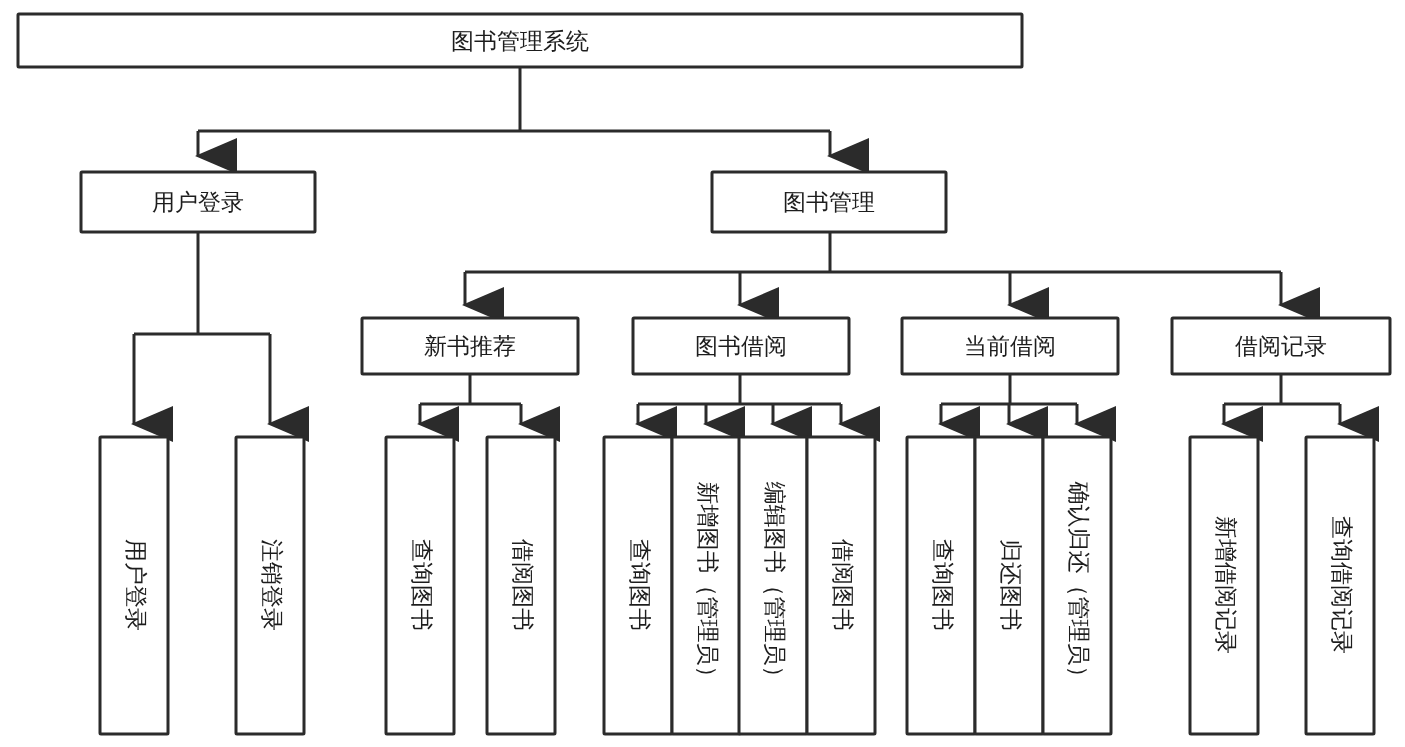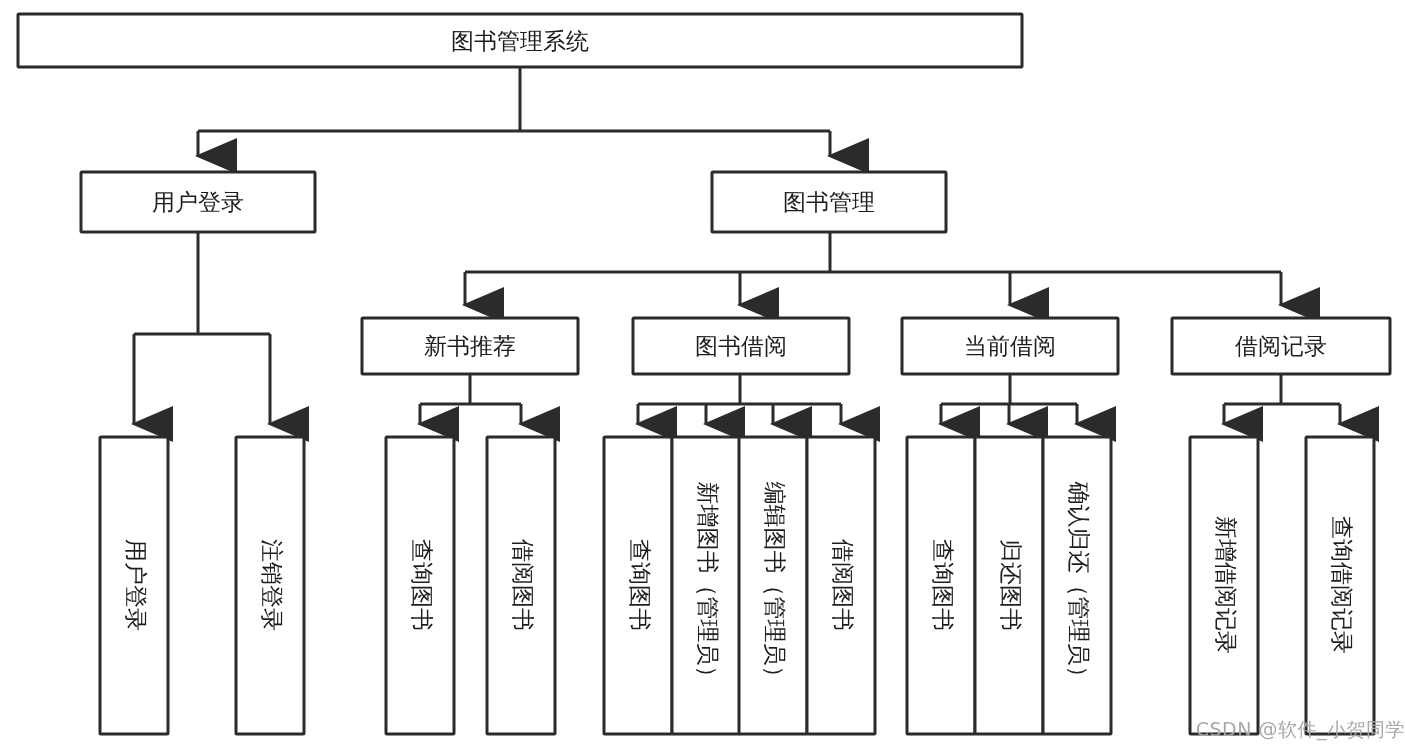--- a/index.html
+++ b/index.html
@@ -172,14 +172,13 @@
       <rect class="node-box" x="1190" y="437" width="68" height="297" rx="1"></rect>
       <text class="leaf-label" x="1224" y="585" transform="rotate(90 1224 585)">新增借阅记录</text>
     </g>
     <g>
       <rect class="node-box" x="1306" y="437" width="68" height="297" rx="1"></rect>
       <text class="leaf-label" x="1340" y="585" transform="rotate(90 1340 585)">查询借阅记录</text>
     </g>
 
   </svg>
 
-  <div class="watermark">CSDN @软件_小贺同学</div>
 </div>
 
 </body></html>

